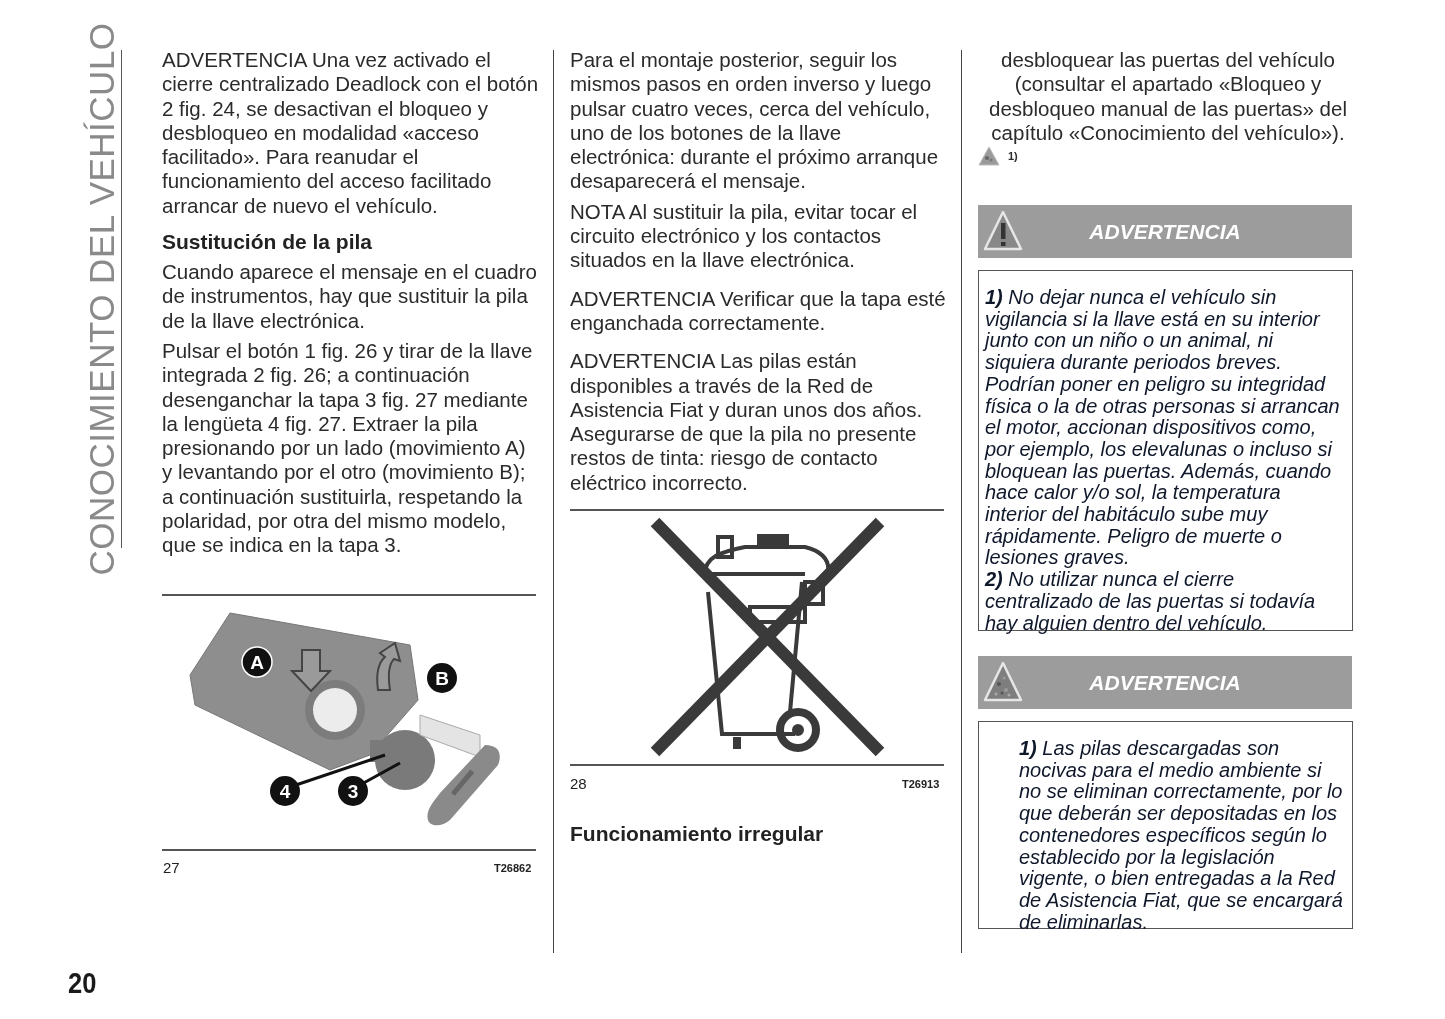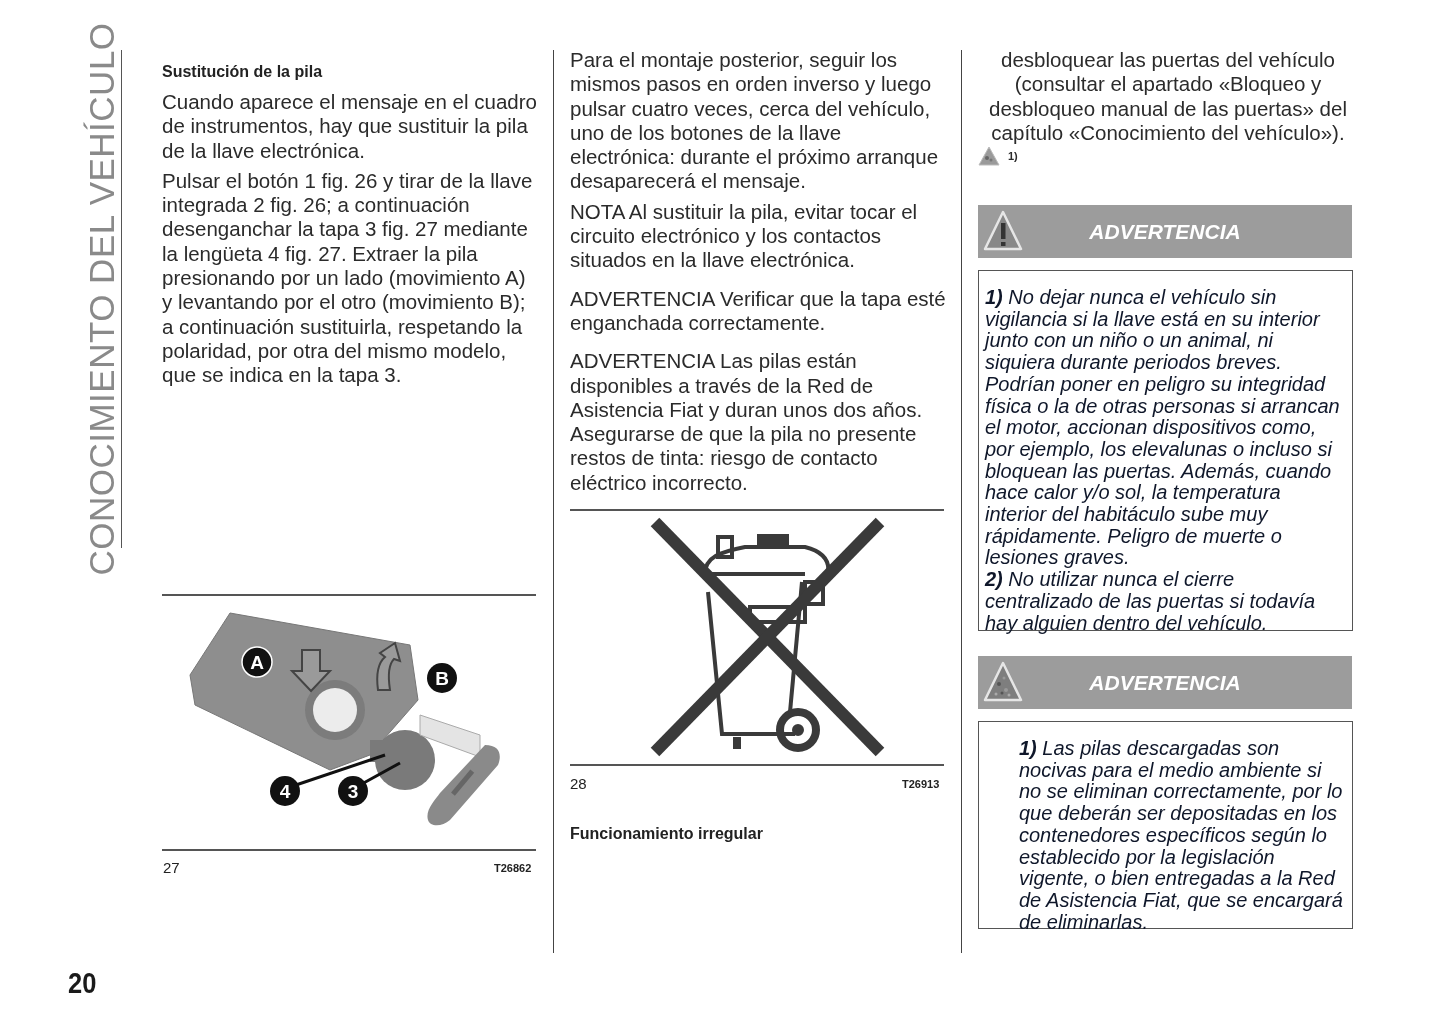--- a/index.html
+++ b/index.html
@@ -15,21 +15,21 @@
       display: block; transform: rotate(-90deg); white-space: nowrap;
       font-size: 35px; font-weight: 300; color: #8a8a8a; letter-spacing: 0.5px;
       font-family: "Liberation Sans", sans-serif;
     }
     .side-rule { position: absolute; left: 121px; top: 50px; width: 1px; height: 498px; background: #555; }
     .col-rule { position: absolute; width: 1px; background: #444; }
     .col { position: absolute; font-size: 20.5px; line-height: 24.3px; }
     .col p { margin: 0; }
     .col p.gap { margin-top: 6px; }
     .col p.gap2 { margin-top: 14px; }
-    .col h3 { margin: 12px 0 6px; font-size: 16px; font-weight: bold; color: #222; line-height: 24px; }
+    .col h3 { margin: 12px 0 6px; font-size: 21px; font-weight: bold; color: #222; line-height: 24px; }
     .fig-rule { position: absolute; height: 1.5px; background: #555; }
     .fig-num { position: absolute; font-size: 15px; color: #222; }
     .fig-code { position: absolute; font-size: 11px; font-weight: bold; color: #222; }
     .page-num {
       position: absolute; left: 68px; top: 966px; font-size: 30px; font-weight: bold;
       color: #1a1a1a; transform: scaleX(0.85); transform-origin: left;
     }
     .warn-head {
       position: absolute; background: #9c9c9c; height: 53px; display: flex; align-items: center;
     }
@@ -52,20 +52,21 @@
 
 <div class="side-title">
   <span>CONOCIMIENTO DEL VEHÍCULO</span>
 </div>
 <div class="side-rule"></div>
 
 <div class="col-rule" style="left:553px; top:50px; height:903px;"></div>
 <div class="col-rule" style="left:961px; top:50px; height:903px;"></div>
 
 <div class="col" style="left:162px; top:48px; width:378px;">
+  <p>ADVERTENCIA Una vez activado el cierre centralizado Deadlock con el botón 2 fig. 24, se desactivan el bloqueo y desbloqueo en modalidad «acceso facilitado». Para reanudar el funcionamiento del acceso facilitado arrancar de nuevo el vehículo.</p>
   <h3>Sustitución de la pila</h3>
   <p>Cuando aparece el mensaje en el cuadro de instrumentos, hay que sustituir la pila de la llave electrónica.</p>
   <p class="gap">Pulsar el botón 1 fig. 26 y tirar de la llave integrada 2 fig. 26; a continuación desenganchar la tapa 3 fig. 27 mediante la lengüeta 4 fig. 27. Extraer la pila presionando por un lado (movimiento A) y levantando por el otro (movimiento B); a continuación sustituirla, respetando la polaridad, por otra del mismo modelo, que se indica en la tapa 3.</p>
 </div>
 
 <div class="fig-rule" style="left:162px; top:594px; width:374px;"></div>
 <svg style="position:absolute; left:180px; top:605px;" width="350" height="235" viewBox="0 0 350 235">
   <g>
     <path d="M50 8 L230 40 L238 95 L190 150 L150 165 L15 100 L10 70 Z" fill="#8e8e8e" stroke="#777" stroke-width="1"></path>
     <circle cx="155" cy="105" r="30" fill="#7c7c7c"></circle>

